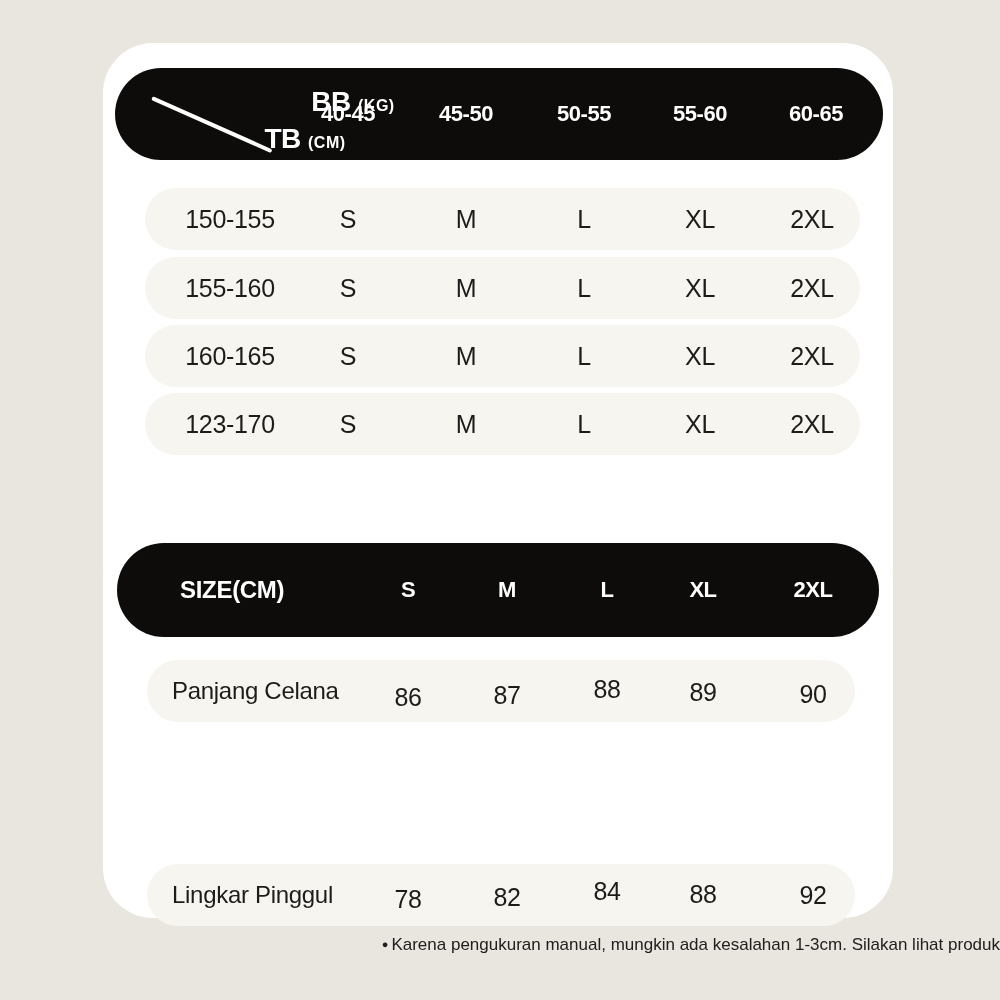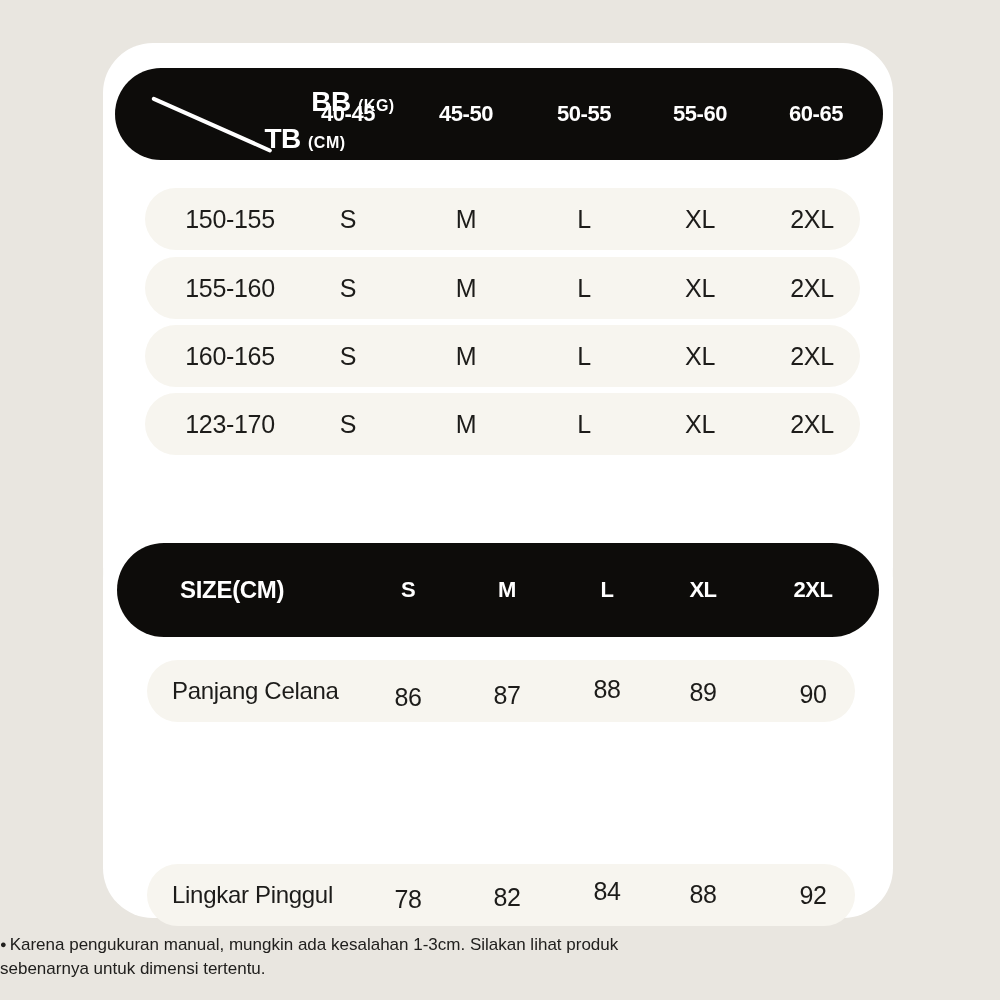--- a/index.html
+++ b/index.html
@@ -123,21 +123,21 @@
     white-space: nowrap;
   }
   .b2c1 { left: 261px; } .b2c2 { left: 360px; } .b2c3 { left: 460px; }
   .b2c4 { left: 556px; } .b2c5 { left: 666px; }
 
   
   .footer {
     position: absolute;
     left: 0; top: 932px;
     width: 1000px;
-    text-align: left;
+    text-align: right;
     font-size: 17px;
     line-height: 24px;
     color: #21201e;
   }
   .bullet {
     font-size: 11px;
     vertical-align: 2px;
     margin-right: 3px;
   }
 </style>
@@ -224,16 +224,15 @@
       <span class="cell b2c1" style="--dy:4px">78</span>
       <span class="cell b2c2" style="--dy:2px">82</span>
       <span class="cell b2c3" style="--dy:-4px">84</span>
       <span class="cell b2c4" style="--dy:-1px">88</span>
       <span class="cell b2c5" style="--dy:0px">92</span>
     </div>
   </section>
 
   <div class="footer">
     <div><span class="bullet">●</span><span>Karena pengukuran manual, mungkin ada kesalahan 1-3cm. Silakan lihat produk</span></div>
-    <div>sebenarnya untuk dimensi tertentu.</div>
   </div>
 
 </div>
 
 </body></html>

